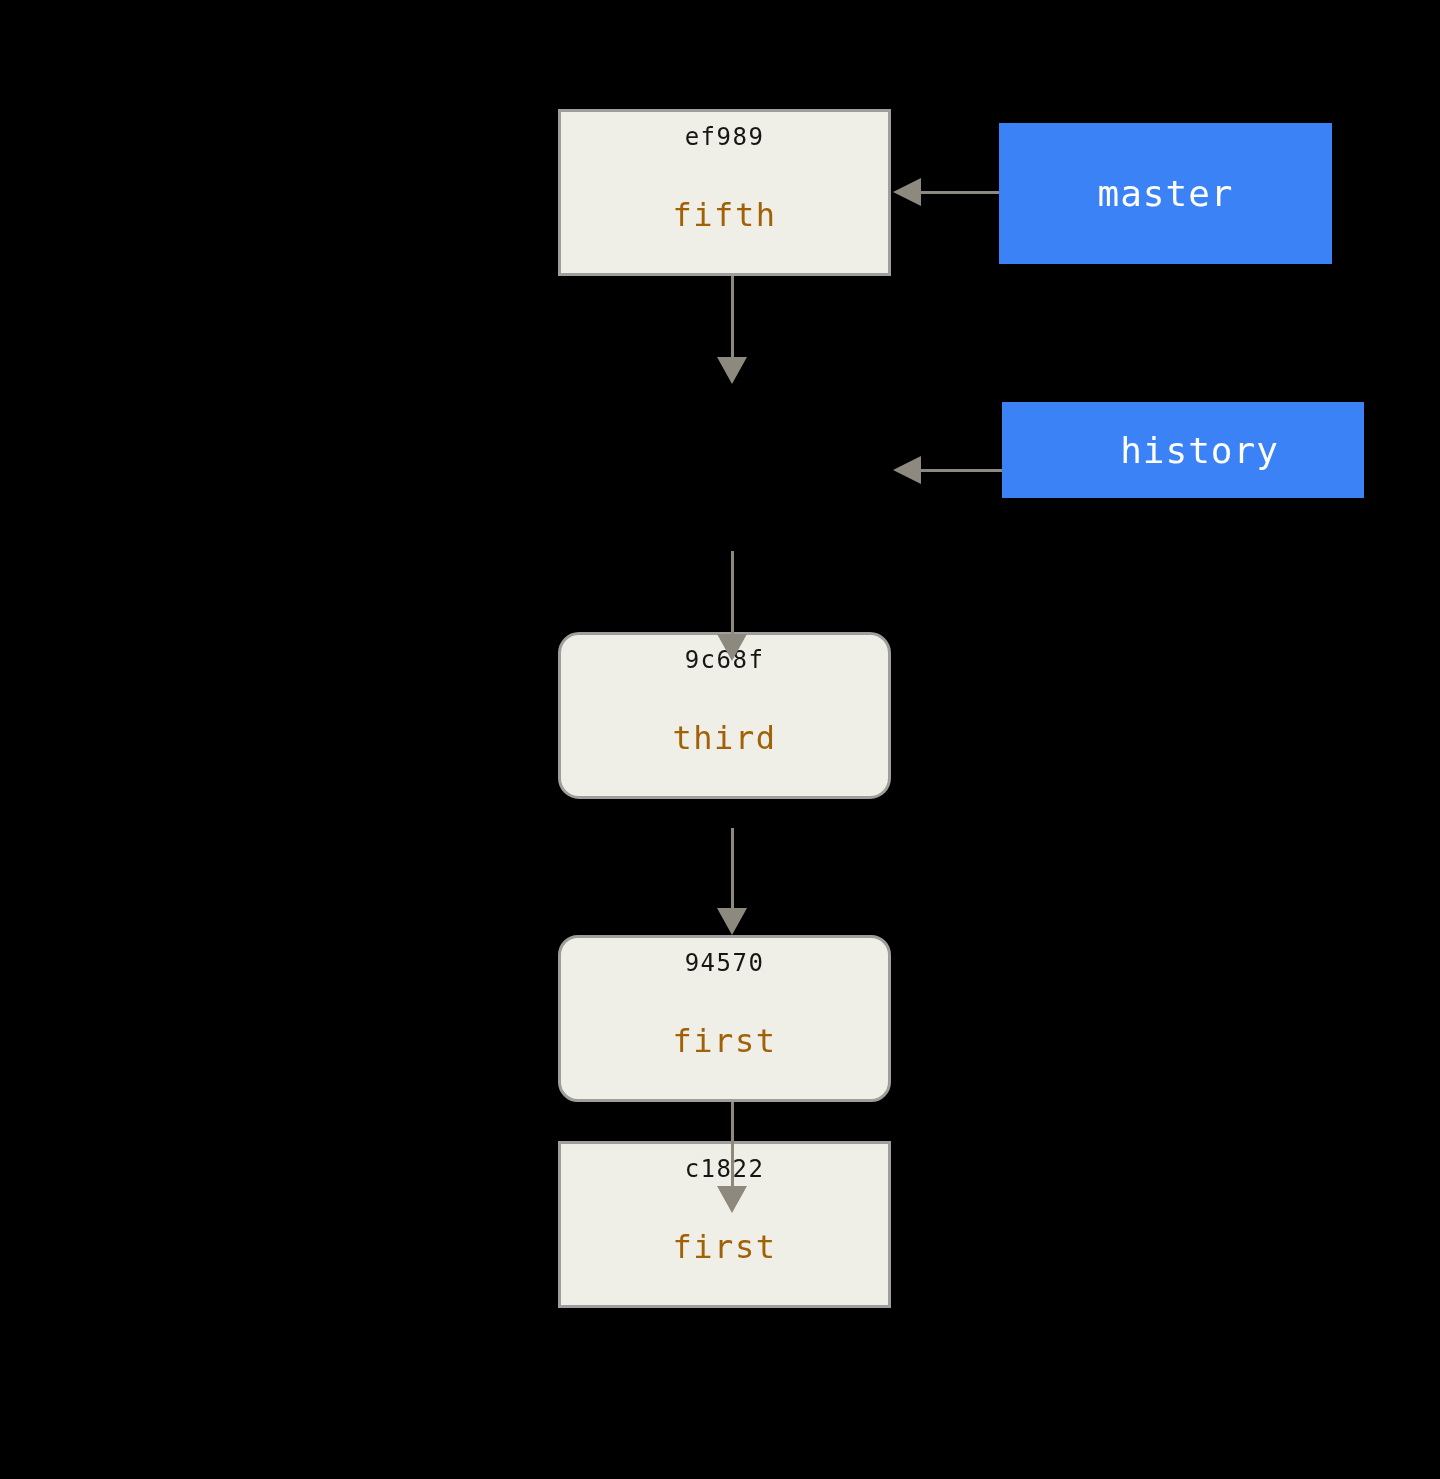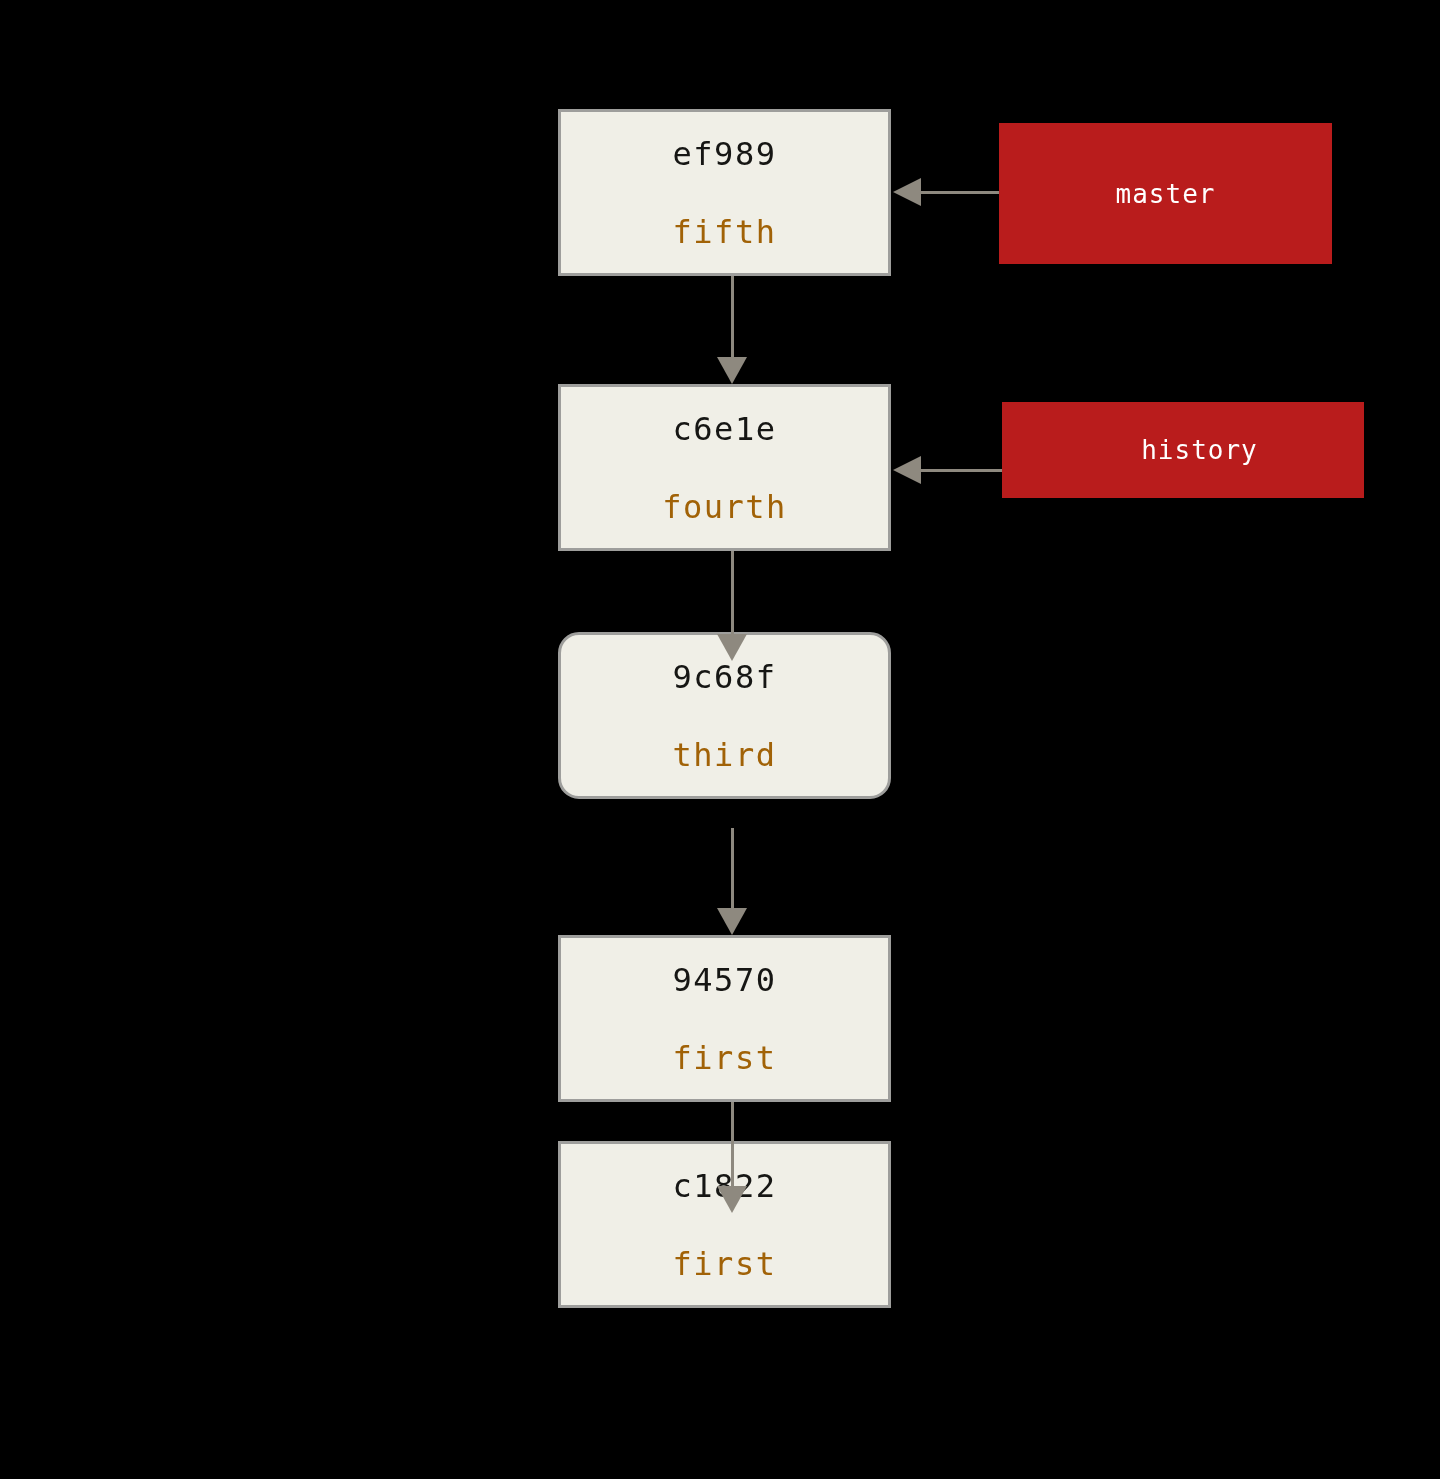--- a/index.html
+++ b/index.html
@@ -22,45 +22,45 @@
       width: 333px;
       height: 167px;
       background: #f0efe7;
       border: 3px solid #9e9e9c;
       box-sizing: border-box;
       display: flex;
       flex-direction: column;
       align-items: center;
     }
     .commit .hash {
-      margin-top: 23px;
-      font-size: 32px;
+      margin-top: 6px;
+      font-size: 24px;
       line-height: 38px;
       letter-spacing: 1.5px;
       color: #161614;
     }
     .commit .msg {
       margin-top: 40px;
       font-size: 32px;
       line-height: 38px;
       letter-spacing: 1.5px;
       color: #a16207;
     }
     .c0 { top: 109px; }
     .c1 { top: 384px; }
     .c2 { top: 632px; border-radius: 21px; }
-    .c3 { top: 935px; }
+    .c3 { top: 935px; border-radius: 20px; }
     .c4 { top: 1141px; }
 
     
     .branch {
       position: absolute;
-      background: #b91c1c;
+      background: #3b82f6;
       color: #ffffff;
-      font-size: 26px;
+      font-size: 36px;
       letter-spacing: 1px;
       display: flex;
       align-items: center;
       justify-content: center;
     }
     .branch-master { left: 999px; top: 123px; width: 333px; height: 141px; }
     .branch-history { left: 1002px; top: 402px; width: 329px; height: 96px; padding-left: 33px; }
 
     
     .vline {
@@ -96,24 +96,20 @@
 </head>
 <body>
 
 <div class="canvas">
 
   <div class="commit c0">
     <div class="hash">ef989</div>
     <div class="msg">fifth</div>
   </div>
 
-  <div class="commit c1">
-    <div class="hash">c6e1e</div>
-    <div class="msg">fourth</div>
-  </div>
 
   <div class="commit c2">
     <div class="hash">9c68f</div>
     <div class="msg">third</div>
   </div>
 
   <div class="commit c3">
     <div class="hash">94570</div>
     <div class="msg">first</div>
   </div>

